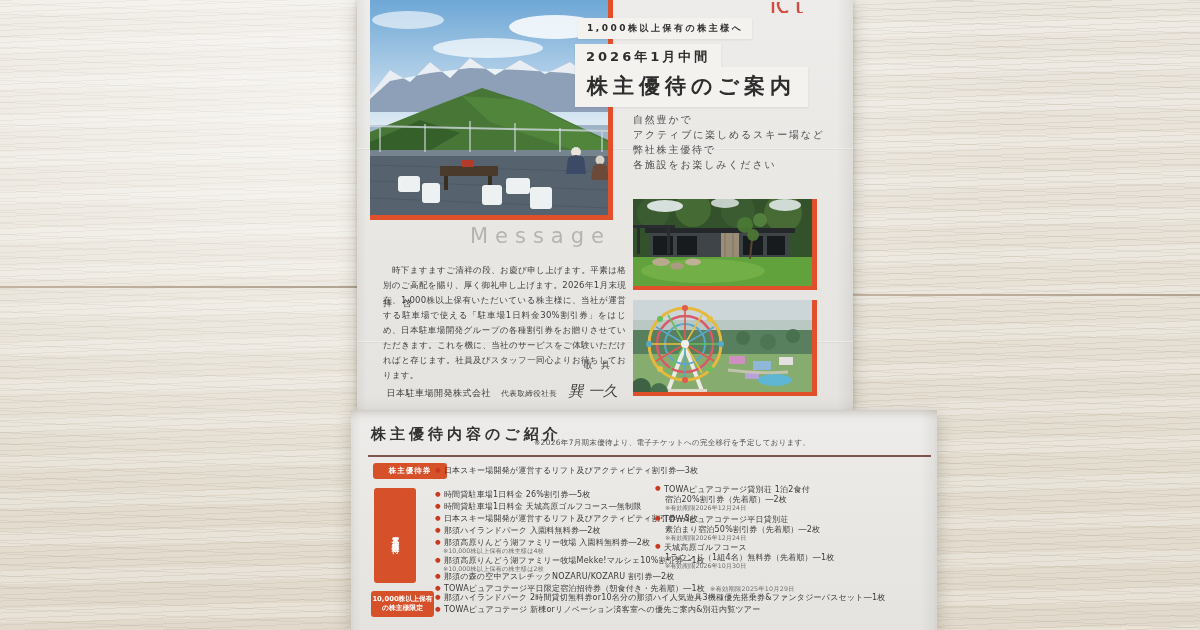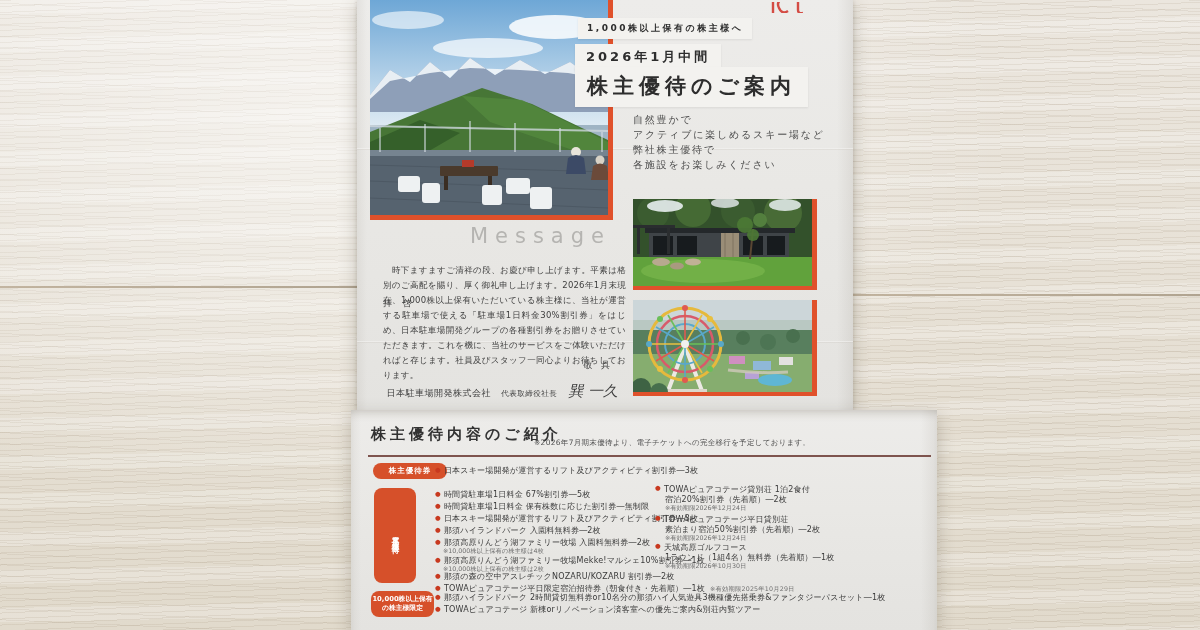--- a/index.html
+++ b/index.html
@@ -56,21 +56,21 @@
   .msg-sign{position:absolute;left:20px;top:381px;width:241px;text-align:right;color:#3e3e3e;white-space:nowrap;}
   .sign-company{font-size:9px;letter-spacing:.5px;}
   .sign-title{font-size:7.5px;margin-left:5px;letter-spacing:.5px;}
   .sign-name{font-size:15px;margin-left:6px;font-family:"DejaVu Serif","Liberation Serif",serif;font-style:italic;}
 
   
   .b-title{position:absolute;left:20px;top:15px;font-size:15px;letter-spacing:4px;font-weight:600;color:#333;}
   .b-note{position:absolute;left:183px;top:28px;font-size:7.5px;color:#4f4f4f;letter-spacing:.3px;}
   .b-rule{position:absolute;left:17px;top:45px;width:563px;height:2px;background:#6b3a32;opacity:.85;}
   .badge{position:absolute;background:#d6502a;color:#fff;display:flex;align-items:center;justify-content:center;
-    text-align:center;border-radius:8px;}
+    text-align:center;border-radius:3px;}
   .badge1{left:22px;top:53px;width:74px;height:16px;font-size:7.5px;letter-spacing:1px;font-weight:600;}
   .badge2{left:23px;top:78px;width:42px;height:95px;font-size:7.5px;letter-spacing:2px;font-weight:600;
     writing-mode:vertical-rl;}
   .badge3{left:20px;top:181px;width:63px;height:26px;font-size:6.8px;line-height:9px;font-weight:600;flex-direction:column;}
   .item{position:absolute;font-size:8px;color:#3a3a3a;white-space:nowrap;letter-spacing:.2px;}
   .item .b{color:#c8391f;font-size:6.5px;margin-right:3px;vertical-align:1.5px;}
   .subnote{position:absolute;font-size:6.3px;color:#6e6e6e;white-space:nowrap;}
   .inlinenote{font-size:6.3px;color:#6e6e6e;margin-left:5px;}
   .r2{line-height:10.5px;}
 </style>
@@ -261,22 +261,22 @@
   <div class="sheet sheet-bottom">
     <div class="b-title">株主優待内容のご紹介</div>
     <div class="b-note">※2026年7月期末優待より、電子チケットへの完全移行を予定しております。</div>
     <div class="b-rule"></div>
 
     <div class="badge badge1">株主優待券</div>
     <div class="item" style="left:84px;top:55px;"><span class="b">●</span><span>日本スキー場開発が運営するリフト及びアクティビティ割引券―3枚</span></div>
 
     <div class="badge badge2">電子株主優待</div>
 
-    <div class="item" style="left:84px;top:79px;"><span class="b">●</span><span>時間貸駐車場1日料金 67%割引券―5枚</span></div>
-    <div class="item" style="left:84px;top:91px;"><span class="b">●</span><span>時間貸駐車場1日料金 保有株数に応じた割引券―無制限</span></div>
+    <div class="item" style="left:84px;top:79px;"><span class="b">●</span><span>時間貸駐車場1日料金 26%割引券―5枚</span></div>
+    <div class="item" style="left:84px;top:91px;"><span class="b">●</span><span>時間貸駐車場1日料金 天城高原ゴルフコース―無制限</span></div>
     <div class="item" style="left:84px;top:103px;"><span class="b">●</span><span>日本スキー場開発が運営するリフト及びアクティビティ割引券―3枚</span></div>
     <div class="item" style="left:84px;top:115px;"><span class="b">●</span><span>那須ハイランドパーク 入園料無料券―2枚</span></div>
     <div class="item" style="left:84px;top:127px;"><span class="b">●</span><span>那須高原りんどう湖ファミリー牧場 入園料無料券―2枚</span></div>
     <div class="subnote" style="left:92px;top:137px;">※10,000株以上保有の株主様は4枚</div>
     <div class="item" style="left:84px;top:145px;"><span class="b">●</span><span>那須高原りんどう湖ファミリー牧場Mekke!マルシェ10%割引券―1枚</span></div>
     <div class="subnote" style="left:92px;top:155px;">※10,000株以上保有の株主様は2枚</div>
     <div class="item" style="left:84px;top:161px;"><span class="b">●</span><span>那須の森の空中アスレチックNOZARU/KOZARU 割引券―2枚</span></div>
     <div class="item" style="left:84px;top:173px;"><span class="b">●</span><span>TOWAピュアコテージ平日限定宿泊招待券（朝食付き・先着順）―1枚</span><span class="inlinenote">※有効期限2025年10月29日</span></div>
 
     <div class="item r2" style="left:304px;top:73px;">

